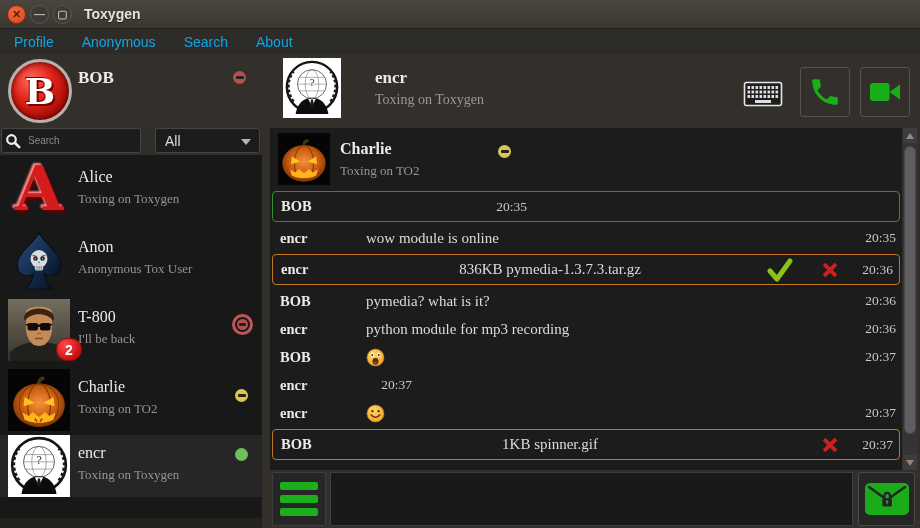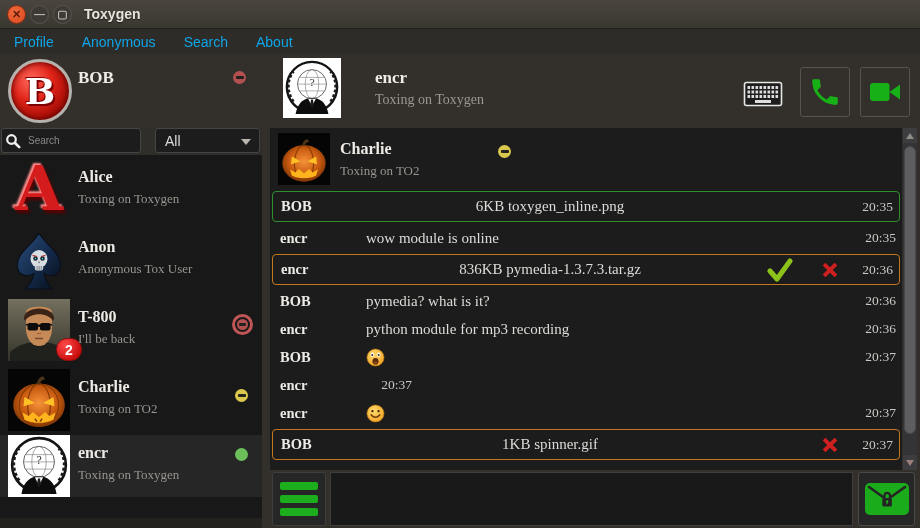--- a/index.html
+++ b/index.html
@@ -62,21 +62,21 @@
     border:1px solid #454545;border-radius:3px;color:#dcdcdc;font-size:14px;display:flex;align-items:center;
     padding-left:9px;box-sizing:border-box;}
   .caret{position:absolute;right:8px;top:10px;width:0;height:0;border-left:5px solid transparent;
     border-right:5px solid transparent;border-top:6px solid #b9b5ae;}
 
   .contact-list{position:absolute;left:0;top:155px;width:262px;height:373px;background:#181818;}
   .contact{position:relative;height:70px;}
   .contact.selected{background:#262626;height:62px;}
   .c-avatar{position:absolute;left:8px;top:4px;width:62px;height:62px;}
   .contact.selected .c-avatar{top:0;}
-  .c-name{position:absolute;left:78px;top:13px;font-weight:bold;font-size:16px;color:#eeebe6;}
+  .c-name{position:absolute;left:78px;top:13px;font-weight:normal;font-size:16px;color:#eeebe6;}
   .c-status{position:absolute;left:78px;top:36px;font-size:13px;color:#989590;}
   .c-state{position:absolute;right:14px;top:24px;}
   .c-state.ringpos{right:9px;top:19px;}
   .contact.selected .c-name{top:9px;}
   .contact.selected .c-status{top:32px;}
   .contact.selected .c-state{top:13px;}
   .alice-a{font-family:"DejaVu Serif",serif;font-weight:bold;font-size:62px;line-height:60px;
     color:#d41c1c;text-shadow:-2px -2px 2px #ff8a8a,2px 3px 3px #5c0000;text-align:center;}
   .badge{position:absolute;right:-12px;bottom:0px;min-width:24px;height:21px;border-radius:11px;
     background:radial-gradient(circle at 35% 30%,#ff4a4a,#c80b0b 75%);border:1px solid #8e0d0d;
@@ -352,21 +352,20 @@
           <path d="M14,42 L20,45.5 L24,41.5 L30,46.5 L36,41.5 L40,45.5 L46,42 L44,49 C37,53 23,53 16,49 Z" fill="#ffb41e"></path>
         </svg>
       </div>
       <div class="peer-name serif">Charlie</div>
       <div class="peer-status serif">Toxing on TO2</div>
       <span class="peer-state dot away"></span>
     </div>
 
     <div class="msg file green serif">
       <span class="sender">BOB</span>
-      <span class="flabel">6KB toxygen_inline.png</span>
       <span class="actions"></span>
       <span class="mtime">20:35</span>
     </div>
 
     <div class="msg serif">
       <span class="sender">encr</span>
       <span class="mtext">wow module is online</span>
       <span class="mtime">20:35</span>
     </div>
 

